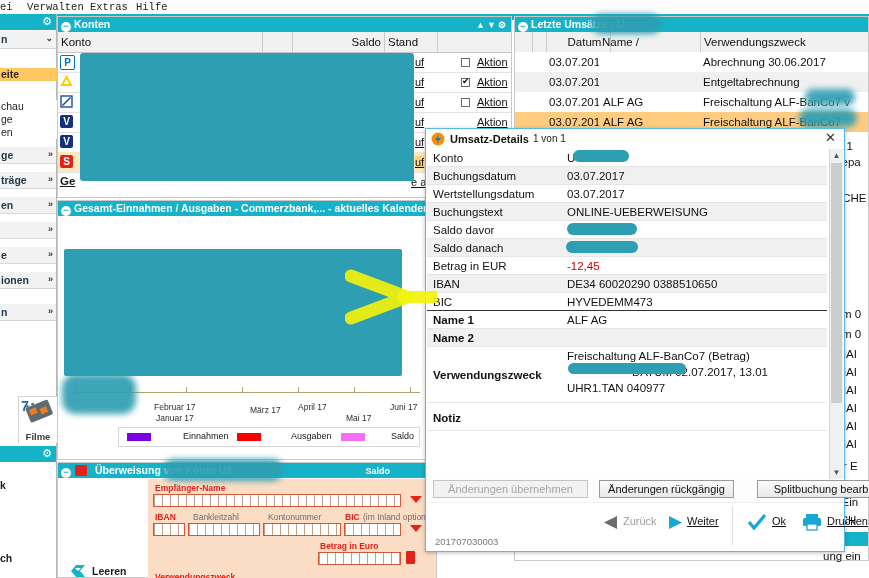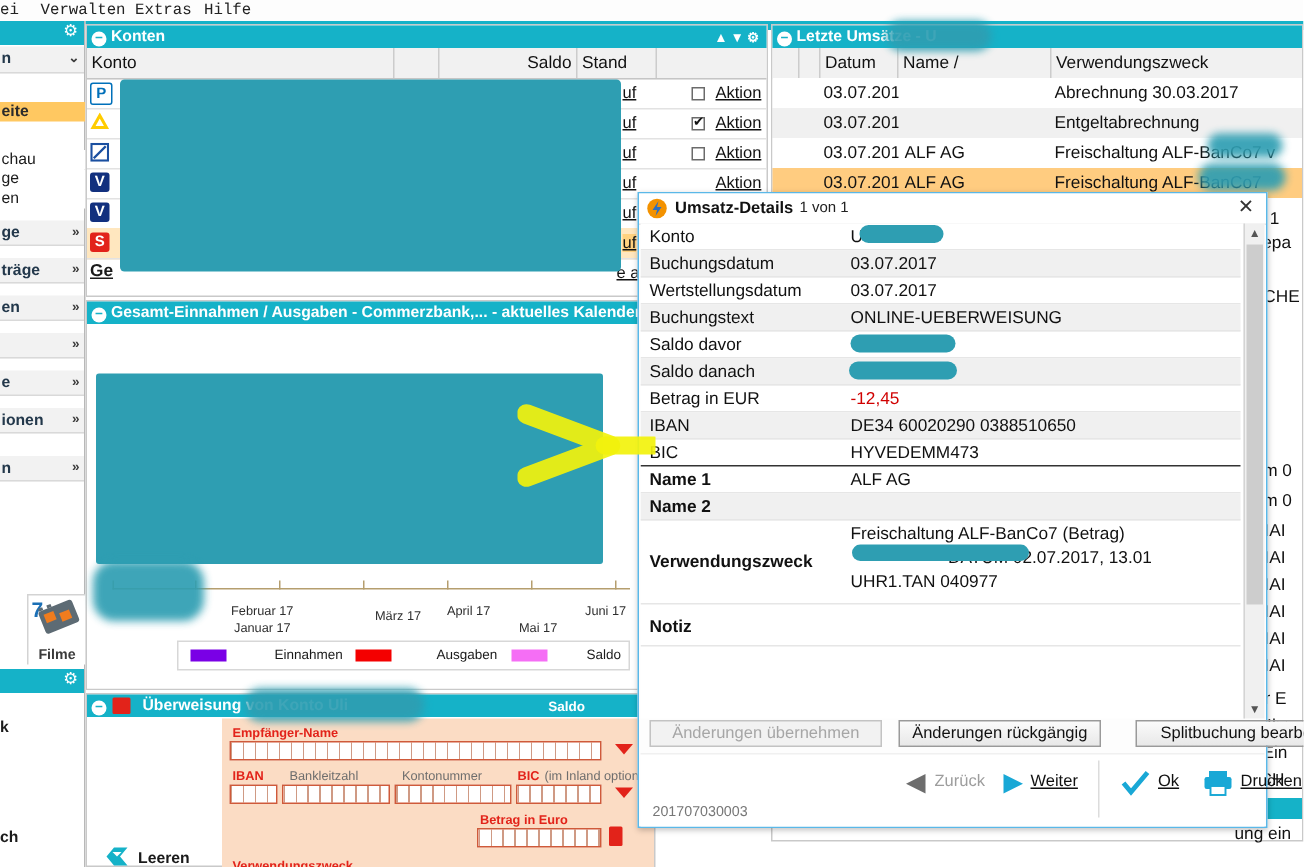--- a/index.html
+++ b/index.html
@@ -319,29 +319,29 @@
   <div class="blobSoft" style="left:105px;top:-4px;width:120px;height:22px"></div>
 </div>
 
 <div class="abs" id="umsatz">
   <div class="winTitle">
     <span class="minusIcon">−</span><span>Letzte Umsätze - U</span>
   </div>
   <div id="umHdr">
     <div class="colcell" style="left:0;width:18px"></div>
     <div class="colcell" style="left:18px;width:14px"></div>
-    <div class="colcell" style="left:32px;width:52px;text-align:left">Datum</div>
+    <div class="colcell" style="left:44px;width:52px;text-align:center">Datum</div>
     <div class="colcell" style="left:84px;width:102px">Name /</div>
     <div class="colcell" style="left:186px;width:167px;border-right:none">Verwendungszweck</div>
   </div>
 
   <div class="uRow" style="top:35px;background:#fff">
     <span class="uCell" style="left:34px;width:50px;text-align:right">03.07.2017</span>
     <span class="uCell" style="left:88px;width:96px"></span>
-    <span class="uCell" style="left:188px;width:165px">Abrechnung 30.03.2017</span>
+    <span class="uCell" style="left:188px;width:165px">Abrechnung 30.06.2017</span>
   </div>
   <div class="uRow" style="top:55px;background:#f0f0f0">
     <span class="uCell" style="left:34px;width:50px;text-align:right">03.07.2017</span>
     <span class="uCell" style="left:88px;width:96px"></span>
     <span class="uCell" style="left:188px;width:165px">Entgeltabrechnung</span>
   </div>
   <div class="uRow" style="top:75px;background:#fff">
     <span class="uCell" style="left:34px;width:50px;text-align:right">03.07.2017</span>
     <span class="uCell" style="left:88px;width:96px">ALF AG</span>
     <span class="uCell" style="left:188px;width:165px">Freischaltung ALF-BanCo7 v</span>

